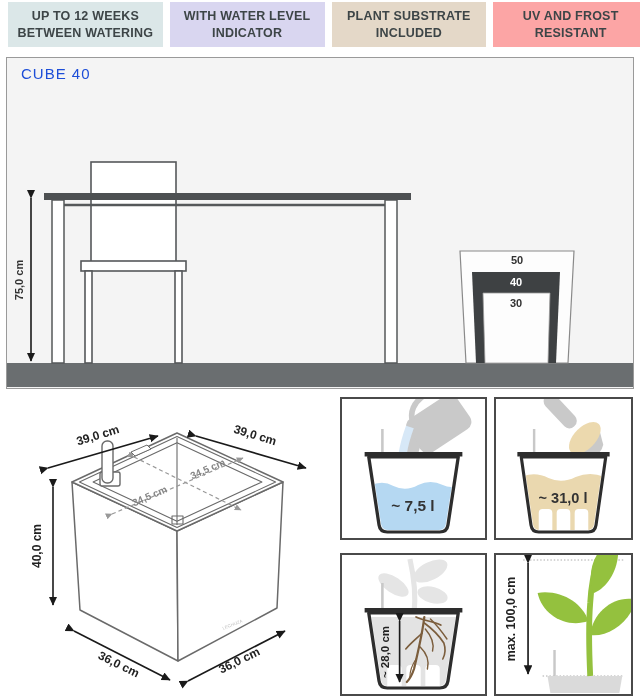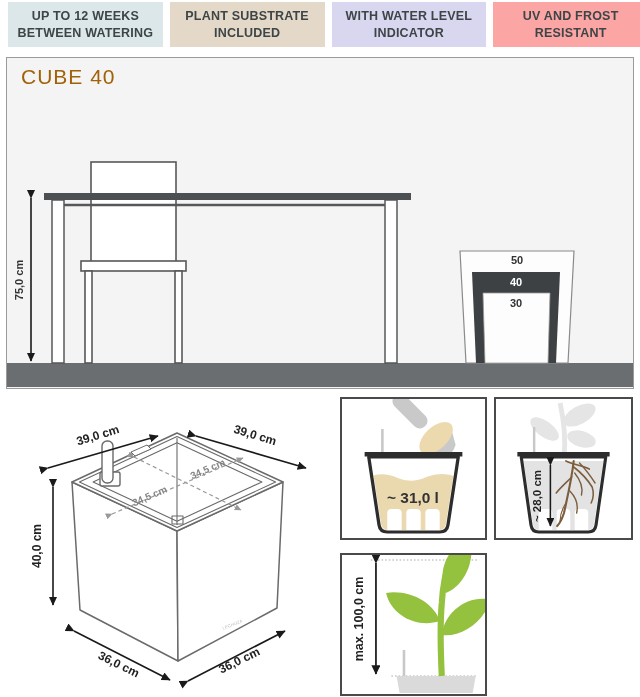--- a/index.html
+++ b/index.html
@@ -18,21 +18,21 @@
     font-size:12.5px;font-weight:bold;color:#3d4547;line-height:1.32;
     white-space:pre-line;letter-spacing:0.2px;
   }
   
   .diagram-box{
     position:absolute;left:6px;top:57px;width:626px;height:330px;
     border:1px solid #9a9a9a;background:#f4f4f4;
   }
   .diagram-title{
     position:absolute;left:14px;top:7px;margin:0;
-    font-size:21px;font-weight:400;color:#a16207;letter-spacing:1px;
+    font-size:15px;font-weight:400;color:#1d4ed8;letter-spacing:1px;
   }
   .diagram-box svg{position:absolute;left:0;top:0;}
   svg text{font-family:"Liberation Sans", sans-serif;}
   
   .cube-wrap{position:absolute;left:0;top:425px;width:330px;height:272px;}
   
   .panels{
     position:absolute;left:340px;top:397px;width:293px;height:299px;
     display:grid;grid-template-columns:147px 139px;grid-template-rows:143px 143px;
     gap:13px 7px;box-sizing:border-box;
@@ -41,24 +41,24 @@
     border:2px solid #4a4a4a;background:#ffffff;box-sizing:border-box;position:relative;
   }
   .panel svg{position:absolute;left:0;top:0;width:100%;height:100%;}
 </style>
 </head>
 <body>
 
 <div class="badges">
   <div class="badge" style="background: rgb(219, 231, 232);">UP TO 12 WEEKS
 BETWEEN WATERING</div>
+  <div class="badge" style="background: rgb(217, 214, 240);">WITH WATER LEVEL
+INDICATOR</div>
   <div class="badge" style="background: rgb(228, 216, 200);">PLANT SUBSTRATE
 INCLUDED</div>
-  <div class="badge" style="background: rgb(217, 214, 240);">WITH WATER LEVEL
-INDICATOR</div>
   <div class="badge" style="background: #fca5a5;">UV AND FROST
 RESISTANT</div>
 </div>
 
 <div class="diagram-box">
   <h1 class="diagram-title">CUBE 40</h1>
   <svg width="626" height="330" viewBox="0 0 626 330">
     <defs>
       <marker id="arrD" markerWidth="8" markerHeight="8" refX="5.2" refY="2.6" orient="auto">
         <path d="M0,0 L5.6,2.6 L0,5.2 Z" fill="#1a1a1a"></path>
@@ -142,20 +142,41 @@
     <text transform="translate(254,14) rotate(17)" text-anchor="middle" font-size="12" font-weight="bold" fill="#222">39,0 cm</text>
     <text transform="translate(41,121) rotate(-90)" text-anchor="middle" font-size="12" font-weight="bold" fill="#222">40,0 cm</text>
     <text transform="translate(117,243) rotate(26)" text-anchor="middle" font-size="12" font-weight="bold" fill="#222">36,0 cm</text>
     <text transform="translate(241,239) rotate(-26)" text-anchor="middle" font-size="12" font-weight="bold" fill="#222">36,0 cm</text>
     <text transform="translate(233,201) rotate(-22)" text-anchor="middle" font-size="4.5" fill="#bdbdbd">LECHUZA</text>
   </svg>
 </div>
 
 <div class="panels">
 
+  <div class="panel">
+    <svg viewBox="0 0 139 139" preserveAspectRatio="none">
+      <g transform="rotate(-34 96 26)" fill="#c9c9c9">
+        <rect x="66" y="4" width="58" height="40" rx="9"></rect>
+        <polygon points="66,16 44,34 52,46 68,32"></polygon>
+        <path d="M 76,6 C 82,-10 108,-12 116,2" fill="none" stroke="#c9c9c9" stroke-width="5.5"></path>
+      </g>
+      <rect x="38" y="30" width="2.5" height="27" fill="#c8c8c8"></rect>
+      <path d="M 66,28 C 60,45 56,62 58,88" stroke="#d7e8f7" stroke-width="8" fill="none"></path>
+      <path d="M 26,58 L 36,126 Q 37,133 44,133 L 95,133 Q 102,133 103,126 L 113,58 Z" fill="#ffffff"></path>
+      <clipPath id="potClip1">
+          <path d="M 28,59 L 38,125 Q 39,131 45,131 L 94,131 Q 100,131 101,125 L 111,59 Z"></path>
+        </clipPath>
+      <g clip-path="url(#potClip1)">
+        <path d="M 26,88 Q 38,80 50,87 Q 62,93 74,86 Q 86,80 98,86 Q 106,90 114,86 L 114,133 L 26,133 Z" fill="#b5d8f2"></path>
+      </g>
+      <path d="M 26,58 L 36,126 Q 37,133 44,133 L 95,133 Q 102,133 103,126 L 113,58 Z" fill="none" stroke="#2d2d2d" stroke-width="3.2" stroke-linejoin="round"></path>
+      <rect x="22" y="53" width="95" height="4.5" fill="#2d2d2d"></rect>
+      <text x="69" y="112" text-anchor="middle" font-size="15" font-weight="bold" fill="#333">~ 7,5 l</text>
+    </svg>
+  </div>
 
   <div class="panel">
     <svg viewBox="0 0 139 139" preserveAspectRatio="none">
       <g transform="rotate(-44 88 34)">
         <rect x="80" y="-18" width="15" height="42" rx="7" fill="#c9c9c9"></rect>
         <path d="M 68,40 L 106,40 L 96,58 Q 87,64 78,58 Z" fill="#c9c9c9"></path>
         <ellipse cx="87" cy="40" rx="20" ry="11" fill="#ecd9ae"></ellipse>
       </g>
       <rect x="38" y="30" width="2.5" height="27" fill="#c8c8c8"></rect>
       <path d="M 26,58 L 36,126 Q 37,133 44,133 L 95,133 Q 102,133 103,126 L 113,58 Z" fill="#ffffff"></path>

